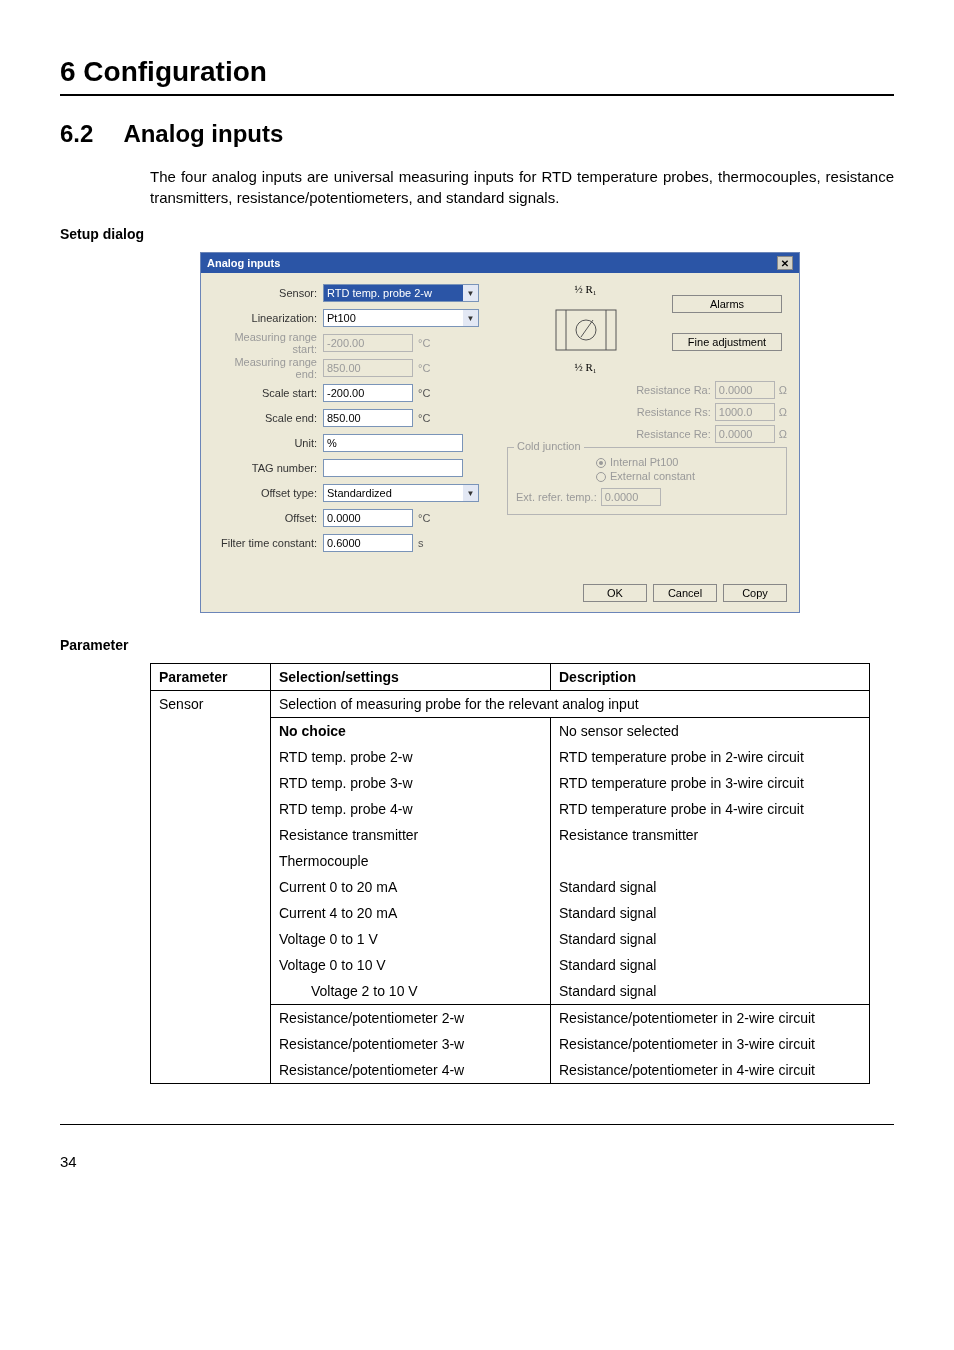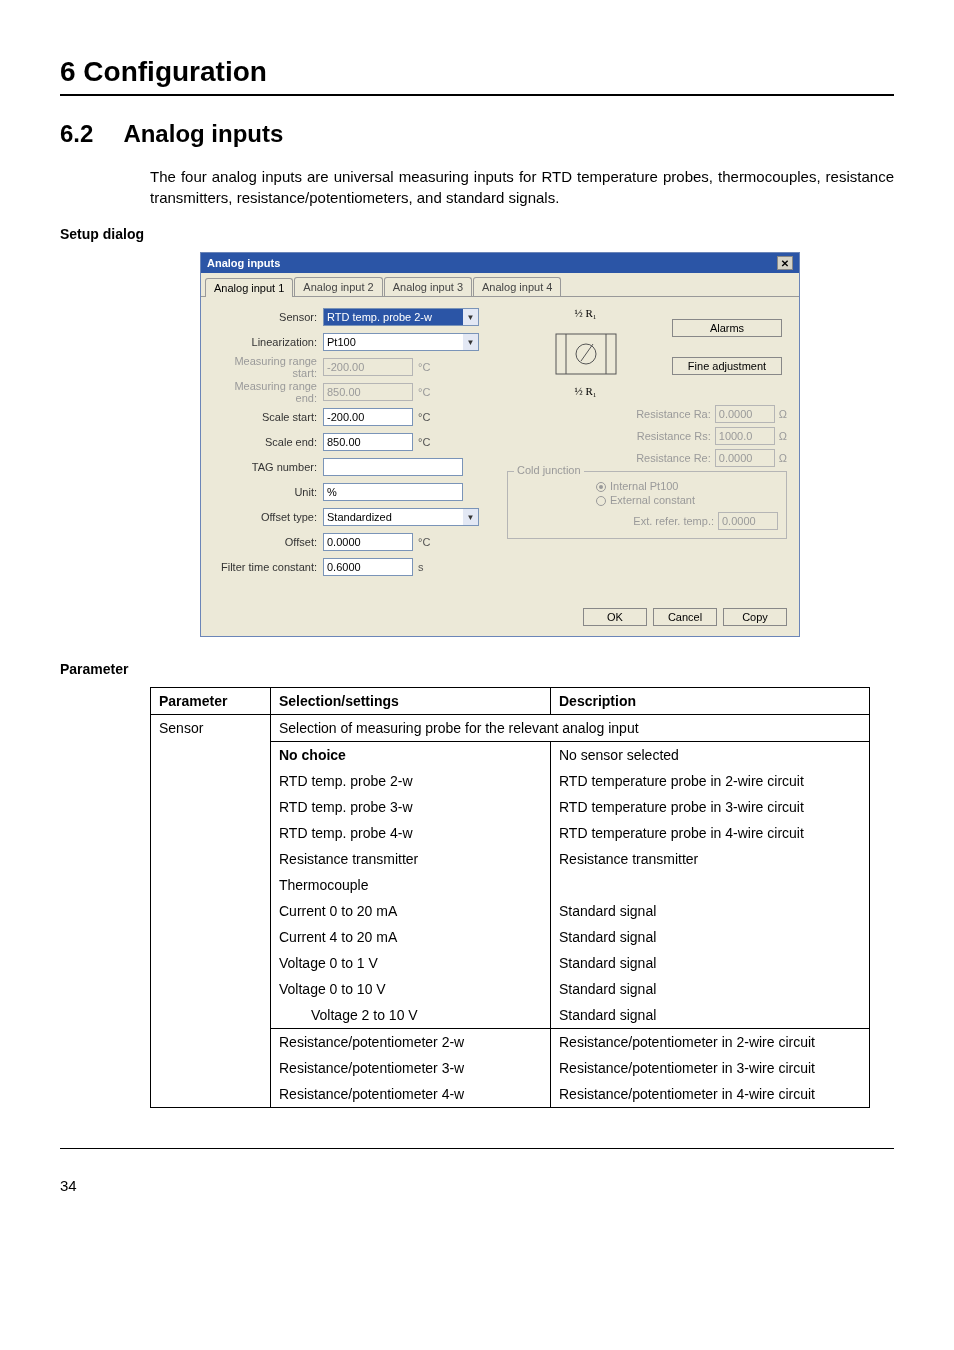--- a/index.html
+++ b/index.html
@@ -183,21 +183,21 @@
     position: absolute;
     top: -8px; left: 6px;
     background: #ece9d8;
     padding: 0 3px;
     font-size: 11px;
     color: #9a9a9a;
   }
   .radio-row { font-size: 11px; color:#9a9a9a; margin:2px 0 2px 80px; }
   .radio-dot { display:inline-block; width:10px; height:10px; border:1px solid #9a9a9a; border-radius:50%; margin-right:4px; vertical-align:middle; position:relative; background:#ece9d8;}
   .radio-dot.sel::after{content:'';position:absolute;left:2px;top:2px;width:4px;height:4px;border-radius:50%;background:#9a9a9a;}
-  .ext-row{display:flex;align-items:center;justify-content:flex-end;margin-top:6px;font-size:11px;gap:4px;color:#9a9a9a;}
+  .ext-row{display:flex;align-items:center;justify-content:flex-start;margin-top:6px;font-size:11px;gap:4px;color:#9a9a9a;}
   .ext-row .inp{width:60px;height:18px;border:1px solid #b5b5b5;background:#ece9d8;color:#9a9a9a;padding:0 3px;font-size:11px;}
 
   .dialog-footer {
     padding: 8px 12px 10px 12px;
     display:flex;
     justify-content: flex-end;
     gap: 6px;
     border-top: none;
   }
   .dlg-btn {
@@ -242,26 +242,20 @@
 <p class="body-text">The four analog inputs are universal measuring inputs for RTD temperature probes, thermocouples, resistance transmitters, resistance/potentiometers, and standard signals.</p>
 
 <div class="subhead">Setup dialog</div>
 
 <div class="dialog-wrap">
   <div class="dialog">
     <div class="dialog-title">
       <span>Analog inputs</span>
       <span class="close-x">✕</span>
     </div>
-    <div class="tabstrip">
-      <div class="tab active">Analog input 1</div>
-      <div class="tab">Analog input 2</div>
-      <div class="tab">Analog input 3</div>
-      <div class="tab">Analog input 4</div>
-    </div>
     <div class="dialog-body">
       <div class="col-left">
         <div class="form-row">
           <span class="form-label">Sensor:</span>
           <span class="sel-wrap">
             <input class="form-input wide" style="background: rgb(43, 85, 166); color: rgb(255, 255, 255);" value="RTD temp. probe 2-w">
             <span class="dd-arrow">▼</span>
           </span>
         </div>
         <div class="form-row">
@@ -285,26 +279,26 @@
           <span class="form-label">Scale start:</span>
           <input class="form-input" value="-200.00" style="">
           <span class="unit-txt">°C</span>
         </div>
         <div class="form-row">
           <span class="form-label">Scale end:</span>
           <input class="form-input" value="850.00" style="">
           <span class="unit-txt">°C</span>
         </div>
         <div class="form-row">
+          <span class="form-label">Unit:</span>
+          <input class="form-input wide" value="%" style="">
+        </div>
+        <div class="form-row">
           <span class="form-label">TAG number:</span>
           <input class="form-input wide" value="" style="">
-        </div>
-        <div class="form-row">
-          <span class="form-label">Unit:</span>
-          <input class="form-input wide" value="%" style="">
         </div>
         <div class="form-row">
           <span class="form-label">Offset type:</span>
           <span class="sel-wrap">
             <input class="form-input wide" value="Standardized" style="">
             <span class="dd-arrow">▼</span>
           </span>
         </div>
         <div class="form-row">
           <span class="form-label">Offset:</span>

